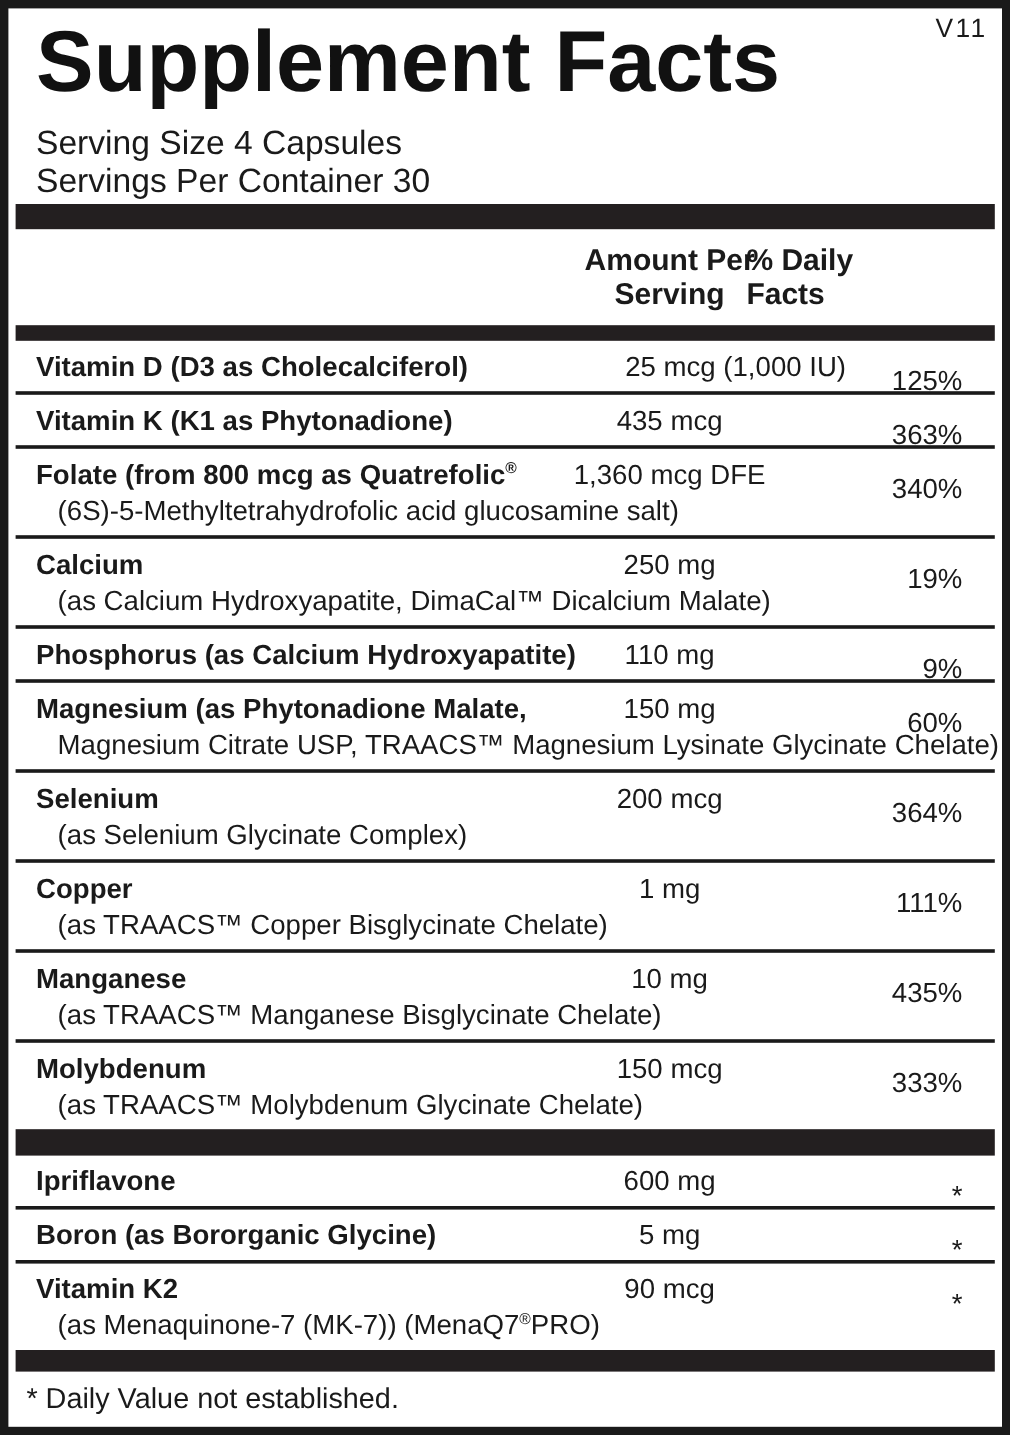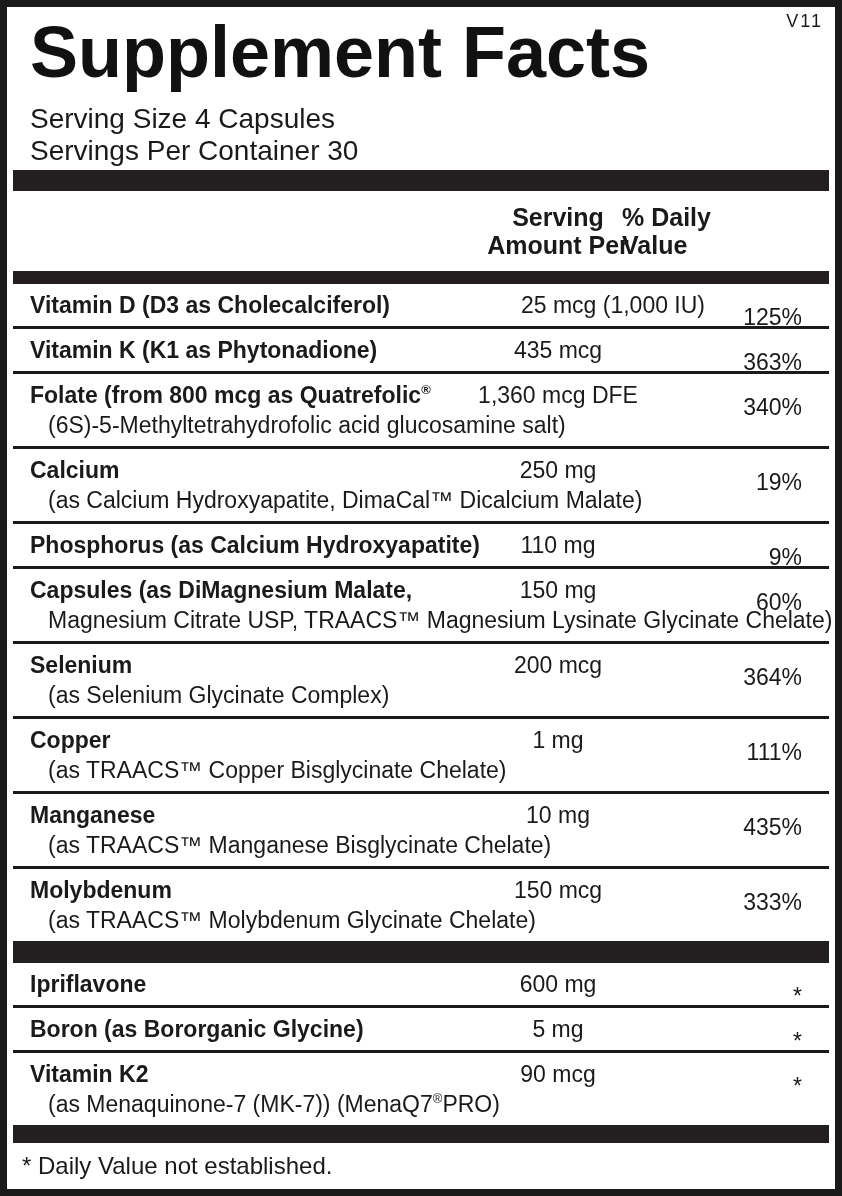--- a/index.html
+++ b/index.html
@@ -2,21 +2,21 @@
 <html><head>
 <meta charset="utf-8">
 <style>
   html,body{margin:0;padding:0;background:#ffffff;}
   body{width:842px;height:1196px;font-family:"Liberation Sans",sans-serif;color:#1a1a1a;}
   .label{
     box-sizing:border-box;position:relative;width:842px;height:1196px;
     border:7px solid #1a1a1a;background:#ffffff;overflow:hidden;
   }
   .version{
-    position:absolute;top:4px;right:12px;font-size:18px;letter-spacing:2px;color:#1a1a1a;
+    position:absolute;top:4px;right:12px;font-size:22px;letter-spacing:2px;color:#1a1a1a;
   }
   .title{
     margin:4px 0 0 23px;font-size:72px;line-height:82px;font-weight:bold;
     letter-spacing:0px;white-space:nowrap;color:#111;
   }
   .serving-block{margin:10px 0 0 23px;}
   .serving-line{font-size:28px;line-height:32px;}
   .bar{margin:0 6px;background:#231f20;}
   .bar-serving{height:21px;margin-top:3px;}
   .bar-under-header{height:13px;}
@@ -47,26 +47,26 @@
 
   <div class="serving-block">
     <div class="serving-line">Serving Size 4 Capsules</div>
     <div class="serving-line">Servings Per Container 30</div>
   </div>
 
   <div class="bar bar-serving"></div>
 
   <div class="col-headers">
     <div class="col-head col-head-amount">
+      <div>Amount Per</div>
       <div>Serving</div>
-      <div>Amount Per</div>
     </div>
     <div class="col-head col-head-dv">
       <div>% Daily</div>
-      <div>Value</div>
+      <div>Facts</div>
     </div>
   </div>
 
   <div class="bar bar-under-header"></div>
 
   <div>
 
     <div class="row">
       <div class="name"><span>Vitamin D (D3 as Cholecalciferol)</span></div>
       <div class="amount shift">25 mcg (1,000 IU)</div>
@@ -98,21 +98,21 @@
     <div class="sep"></div>
 
     <div class="row">
       <div class="name"><span>Phosphorus (as Calcium Hydroxyapatite)</span></div>
       <div class="amount">110 mg</div>
       <div class="dv">9%</div>
     </div>
     <div class="sep"></div>
 
     <div class="row">
-      <div class="name"><span>Capsules (as DiMagnesium Malate,</span></div>
+      <div class="name"><span>Magnesium (as Phytonadione Malate,</span></div>
       <div class="sub"><span>Magnesium Citrate USP, TRAACS™ Magnesium Lysinate Glycinate Chelate)</span></div>
       <div class="amount">150 mg</div>
       <div class="dv">60%</div>
     </div>
     <div class="sep"></div>
 
     <div class="row">
       <div class="name"><span>Selenium</span></div>
       <div class="sub"><span>(as Selenium Glycinate Complex)</span></div>
       <div class="amount">200 mcg</div>

